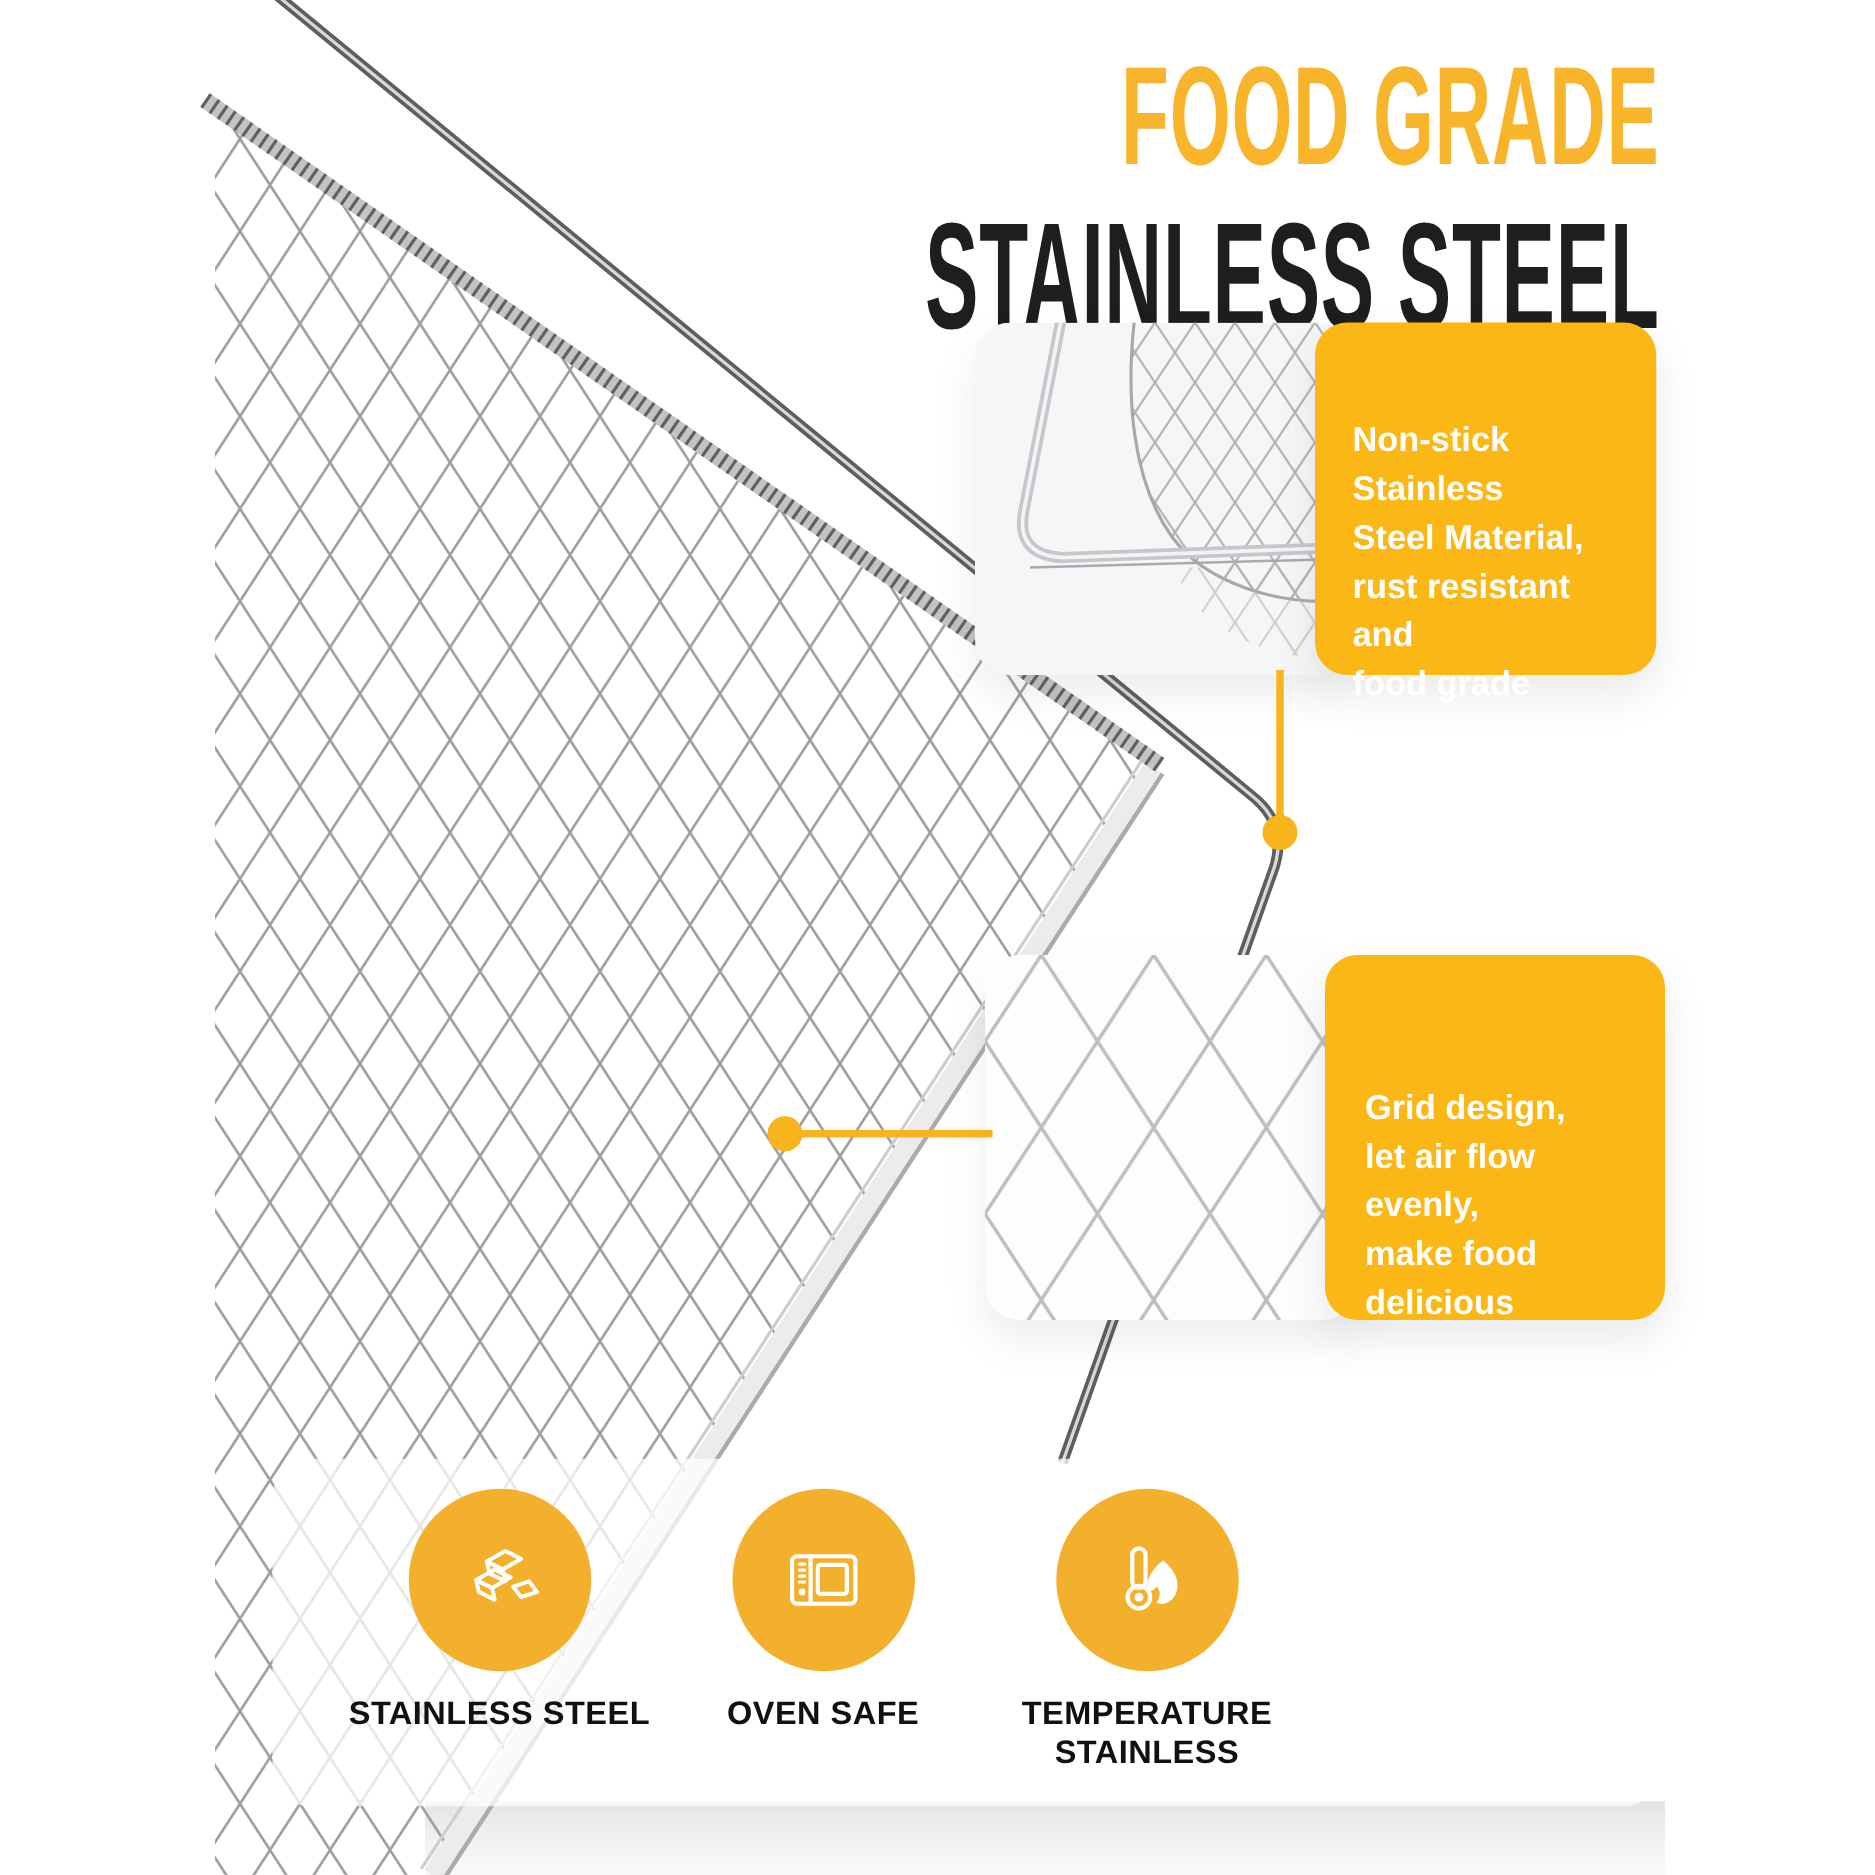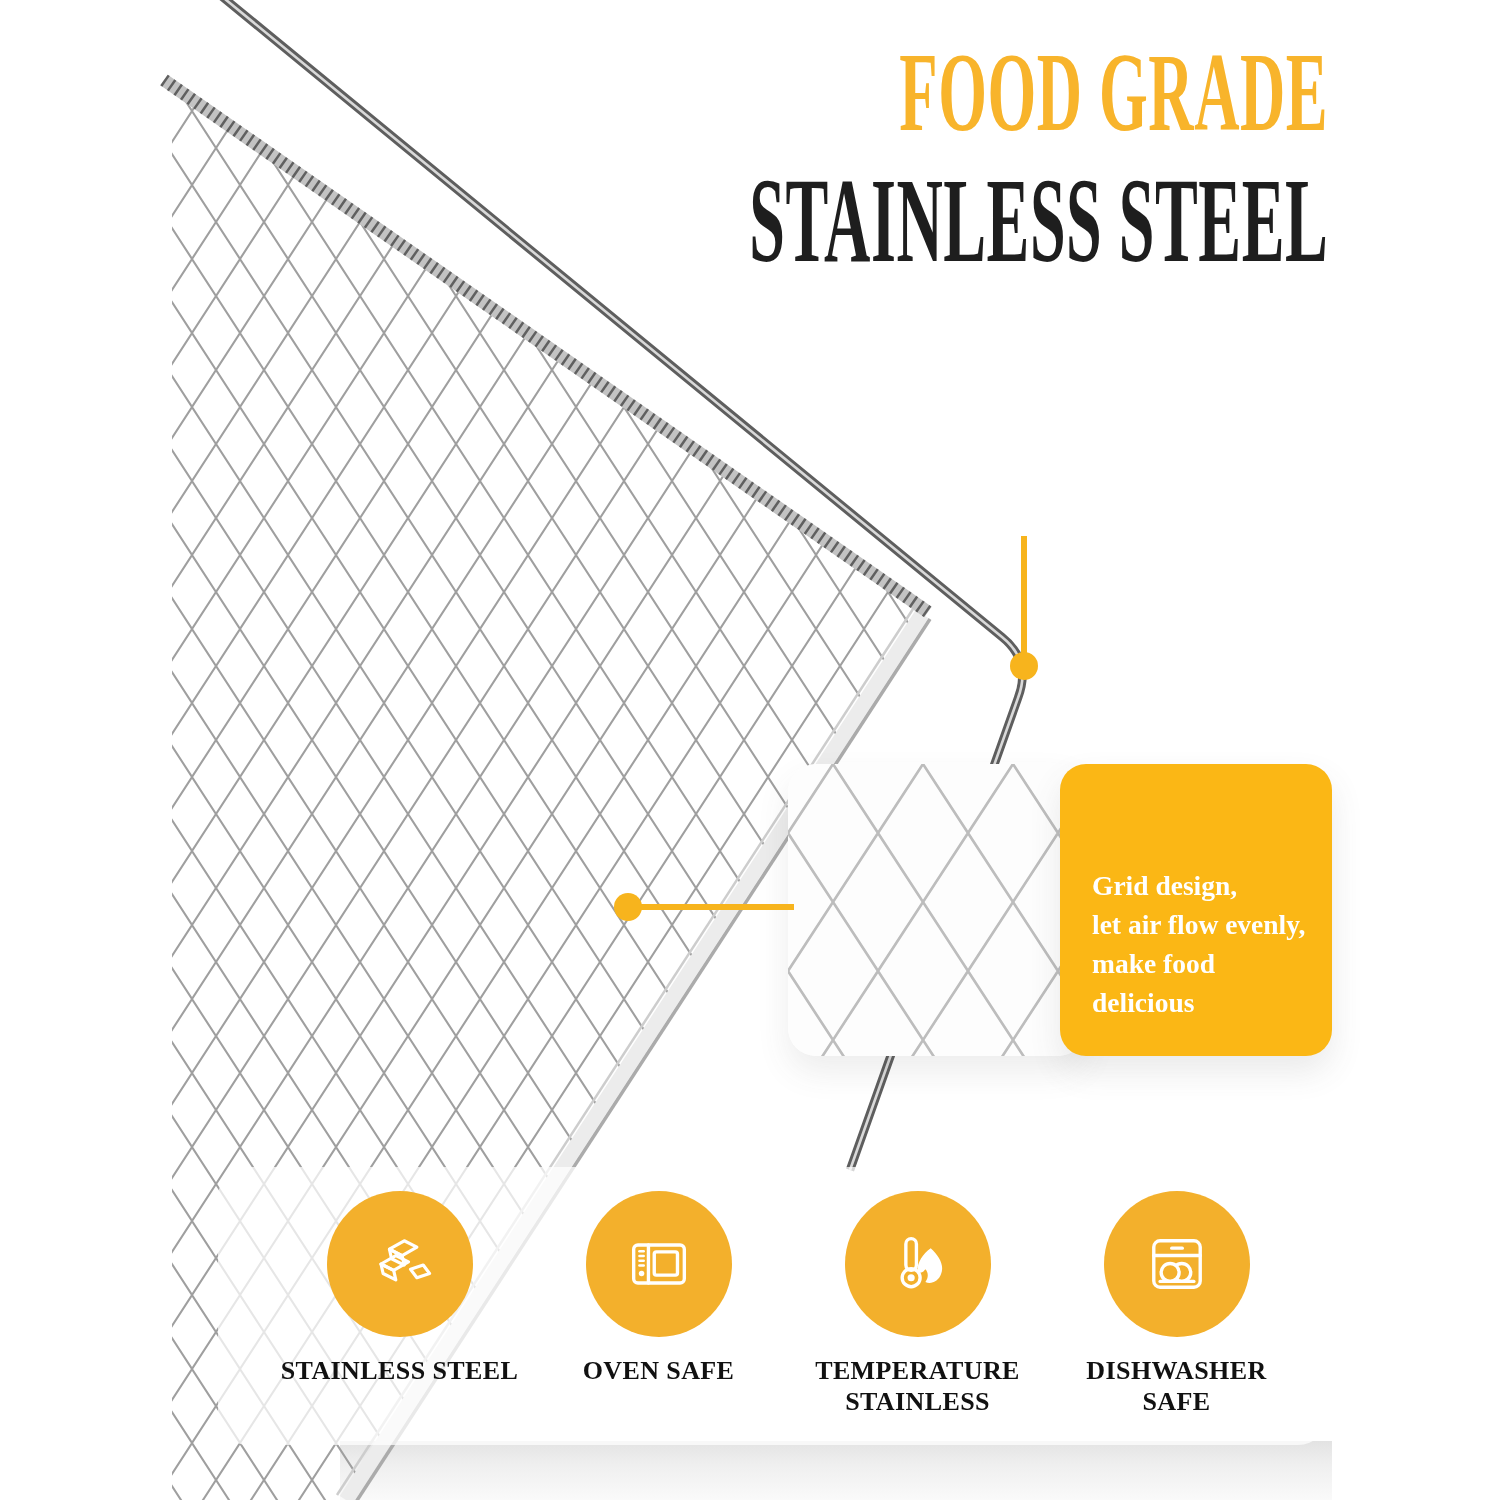--- a/index.html
+++ b/index.html
@@ -1,17 +1,17 @@
 <!DOCTYPE html>
 <html style="--headline-yellow: #F8B42B; --headline-dark: #1E1E1E; --box-yellow: #FBB715; --circle-yellow: #F3B02C; --accent: #F7B41D; --label-dark: #111111;"><head>
 <meta charset="utf-8">
 <style>
   html,body{margin:0;padding:0;background:#ffffff;overflow:hidden;}
   .stage{position:relative;width:1500px;height:1500px;background:#fff;
-         font-family:Liberation Serif, serif;overflow:hidden;}
+         font-family:Liberation Sans, sans-serif;overflow:hidden;}
 
   
   .floor-shadow{position:absolute;left:340px;top:1441px;width:992px;height:59px;
     background:linear-gradient(180deg,#e3e3e3 0%,#efefef 40%,#fafafa 100%);}
 
   .photo-svg{position:absolute;left:0;top:0;}
 
   
   .headline{position:absolute;top:34px;right:172px;text-align:right;}
   .hl1{font-size:112px;font-weight:bold;line-height:1.05;white-space:nowrap;
@@ -90,20 +90,36 @@
       <path d="M214,-10 L1002,637 Q1032,661 1018,698 L850,1170" stroke="#5e5e5e" stroke-width="8.5" fill="none" stroke-linejoin="round"></path>
       <path d="M214,-10 L1002,637 Q1032,661 1018,698 L850,1170" stroke="#d9d9d9" stroke-width="2.6" fill="none"></path>
     </g>
   </svg>
 
   <div class="headline">
     <div class="hl1" style="color:var(--headline-yellow)">FOOD GRADE</div>
     <div class="hl2" style="color:var(--headline-dark)">STAINLESS STEEL</div>
   </div>
 
+  <div class="card card1">
+    <div class="card-photo">
+      <svg width="298" height="282" viewBox="0 0 298 282">
+        <rect width="298" height="282" fill="#f6f6f8"></rect>
+        <path d="M128,-6 C120,60 126,128 158,172 C184,208 244,228 298,222 L298,-6 Z" fill="url(#meshSmall)" stroke="#a8a8a8" stroke-width="2.5"></path>
+        <path d="M160,196 C172,236 214,262 266,268 L298,270 L298,196 Z" fill="url(#meshSmall)" opacity=".55"></path>
+        <path d="M70,-8 L40,146 Q30,186 70,188 L298,180" fill="none" stroke="#c7c7cb" stroke-width="9" stroke-linejoin="round"></path>
+        <path d="M70,-8 L40,146 Q30,186 70,188 L298,180" fill="none" stroke="#f3f3f5" stroke-width="3"></path>
+        <path d="M44,196 L298,189" stroke="#aaaaae" stroke-width="2" fill="none"></path>
+      </svg>
+    </div>
+    <div class="card-text" style="background:var(--box-yellow)">Non-stick Stainless
+Steel Material,
+rust resistant and
+food grade</div>
+  </div>
 
   <div class="conn-line-v" style="background:var(--accent)"></div>
   <div class="conn-dot-1" style="background:var(--accent)"></div>
 
   <div class="card card2">
     <div class="card-photo">
       <svg width="298" height="292" viewBox="0 0 298 292">
         <rect width="298" height="292" fill="#fdfdfd"></rect>
         <rect width="298" height="292" fill="url(#meshCardLight)"></rect>
         <rect width="298" height="292" fill="url(#meshCard)"></rect>
@@ -163,31 +179,15 @@
           </g>
           <circle cx="29.5" cy="49" r="3.4" fill="#ffffff"></circle>
           <path d="M48,21 C56,28 61,37 58,45 C56,52 48,56 43,53 C46,49 46,44 43,41
                    C41,44 38,45 35.5,43.5 C35,35 40,27 48,21 Z" fill="#ffffff"></path>
         </svg>
       </div>
       <div class="feature-label" style="color:var(--label-dark)">TEMPERATURE
 STAINLESS</div>
     </div>
 
-    <div class="feature">
-      <div class="circle" style="background:var(--circle-yellow)">
-        <svg width="76" height="76" viewBox="0 0 72 72">
-          <g fill="none" stroke="#ffffff" stroke-width="3.2" stroke-linejoin="round" stroke-linecap="round">
-            <rect x="14" y="14" width="44" height="44" rx="6"></rect>
-            <path d="M14,28 L58,28"></path>
-            <path d="M31,21 L41,21"></path>
-            <circle cx="40.5" cy="44" r="8.5"></circle>
-          </g>
-          <circle cx="29.5" cy="44" r="8.5" fill="var(--circle-yellow)" stroke="#ffffff" stroke-width="3.2"></circle>
-          <path d="M20,52.5 L52,52.5" stroke="#ffffff" stroke-width="3.2" stroke-linecap="round" fill="none"></path>
-        </svg>
-      </div>
-      <div class="feature-label" style="color:var(--label-dark)">DISHWASHER
-SAFE</div>
-    </div>
 
   </div>
 </div>
 
 </body></html>

